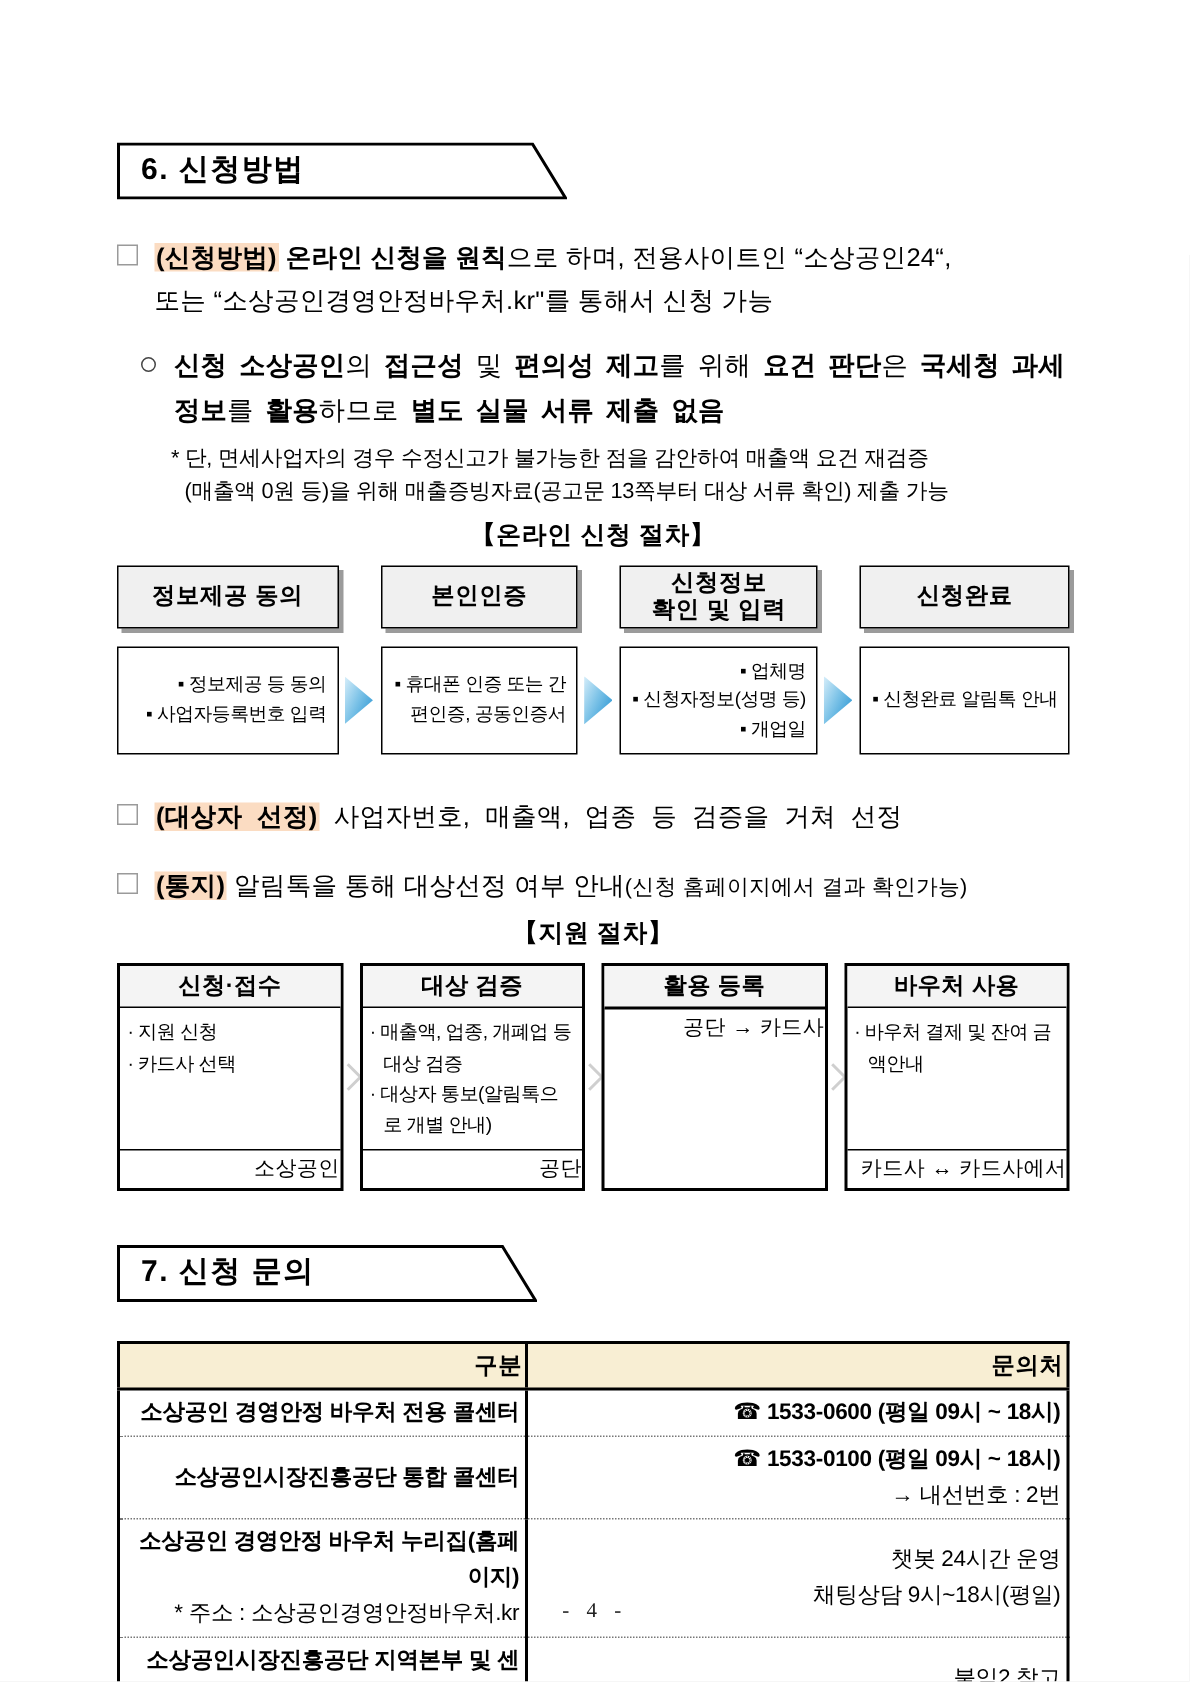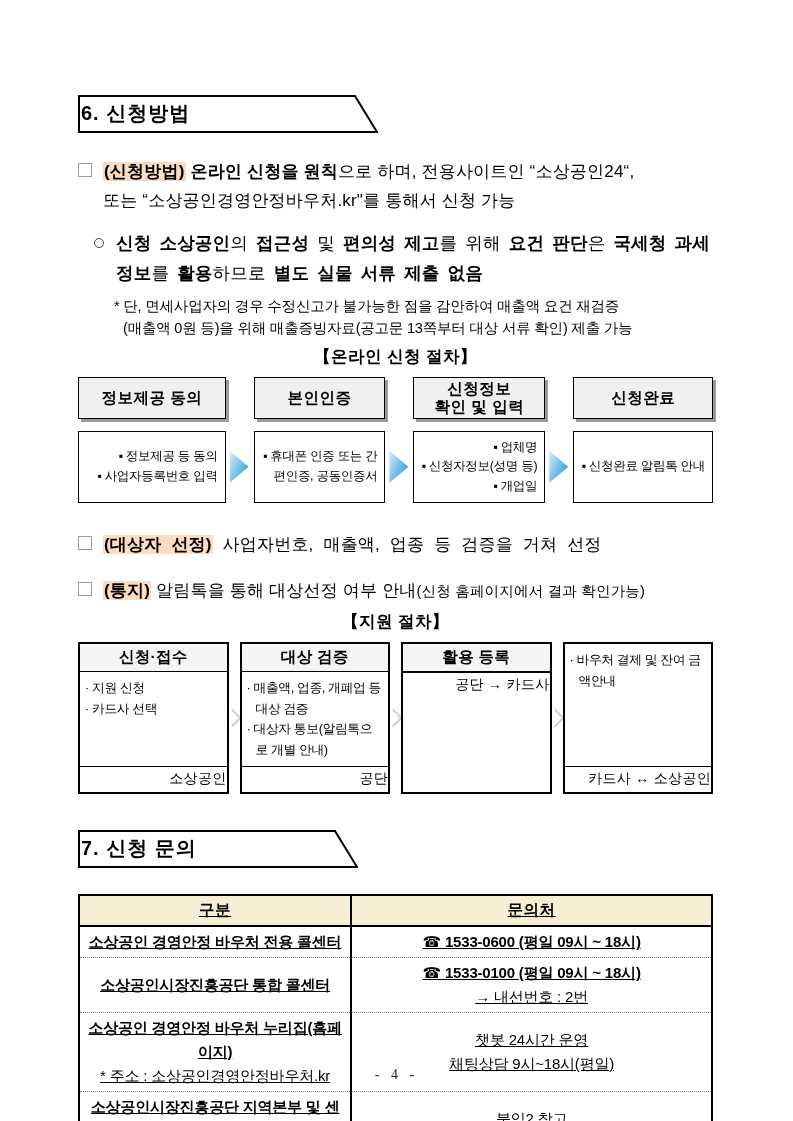--- a/index.html
+++ b/index.html
@@ -3,21 +3,21 @@
 <meta charset="utf-8">
 <style>
   * { margin:0; padding:0; box-sizing:border-box; }
   body { background:#e8e8e8; font-family:"Liberation Sans","DejaVu Sans",sans-serif; }
   .page { position:relative; width:793px; height:1121px; background:#ffffff; margin:0 auto; overflow:hidden; color:#000; }
   .content { padding:95px 80px 0 78px; }
 
   
   .banner { position:relative; height:38px; }
   .banner svg { position:absolute; left:0; top:0; }
-  .banner .banner-text { position:relative; display:block; padding-left:3px; line-height:37px;
+  .banner .banner-text { position:relative; display:block; padding-left:16px; line-height:37px;
     font-size:20px; font-weight:bold; letter-spacing:1px; }
 
   
   .bullet { display:flex; gap:11px; margin-top:24px; font-size:17px; line-height:1.72; letter-spacing:0.2px; }
   .checkbox { flex:none; width:14px; height:14px; border:1.6px solid #9a9a9a; margin-top:6px; background:#fff; }
   .hl { background:#fbdcc2; font-weight:bold; padding:0 1px; }
   .b { font-weight:bold; }
   .r { font-weight:normal; }
   .wide { word-spacing:5px; }
   .small-paren { font-size:14.5px; }
@@ -52,21 +52,21 @@
     font-weight:bold; padding:3px 0; letter-spacing:0.3px; }
   .sup-body { flex:1; display:flex; flex-direction:column; padding:6px 5px; font-size:12.8px; line-height:1.6; }
   .sup-item { padding-left:9px; text-indent:-9px; letter-spacing:-0.4px; }
   .sup-foot { border-top:1.6px solid #000; text-align:right; font-size:14px; padding:3px 0 4px; letter-spacing:0.3px; }
   .gray-chevron { position:absolute; right:-12px; top:50%; width:13px; height:13px;
     border-top:2.5px solid #cfcfcf; border-right:2.5px solid #cfcfcf;
     transform:translateY(-50%) rotate(45deg); background:transparent; }
 
   
   .contact-table { width:100%; margin-top:26px; border-collapse:collapse; border:2.4px solid #000; }
-  .contact-table th, .contact-table td { text-align:center; vertical-align:middle;text-decoration:underline; }
+  .contact-table th, .contact-table td { text-align:right; vertical-align:middle; }
   .contact-table th + th, .contact-table td + td { border-left:2px solid #000; }
   .contact-table thead th { background:#f8eed3; font-size:15.5px; font-weight:bold; padding:4px 2px;
     border-bottom:2.2px solid #000; letter-spacing:0.5px; }
   .contact-table tbody td { font-size:15px; padding:3px 4px; line-height:1.6; letter-spacing:-0.2px; }
   .contact-table tbody tr + tr td { border-top:1.6px dotted #777; }
   .cell-line { display:block; }
 
   .page-number { position:absolute; bottom:38px; left:0; width:100%; text-align:center;
     font-size:14px; font-family:"Liberation Serif","DejaVu Serif",serif; color:#222; letter-spacing:4px; }
 </style>
@@ -181,24 +181,25 @@
         </div>
         <div class="sup-foot">공단</div>
         <span class="gray-chevron"></span>
       </div>
       <div class="sup-box">
         <div class="sup-head">활용 등록</div>
         <div class="sup-foot">공단 → 카드사</div>
         <span class="gray-chevron"></span>
       </div>
       <div class="sup-box">
+        <div class="sup-head">바우처 사용</div>
         <div class="sup-body">
           <div class="sup-item">· 바우처 결제 및 잔여 금액안내</div>
         </div>
-        <div class="sup-foot">카드사 ↔ 소상공인</div>
+        <div class="sup-foot">카드사 ↔ 카드사에서</div>
       </div>
     </div>
 
     <div class="banner" style="margin-top:36px;">
       <svg width="280" height="38">
         <polygon points="1,1 257,1 279,37 1,37" fill="#ffffff" stroke="#000000" stroke-width="2"></polygon>
       </svg>
       <span class="banner-text">7. 신청 문의</span>
     </div>
 

